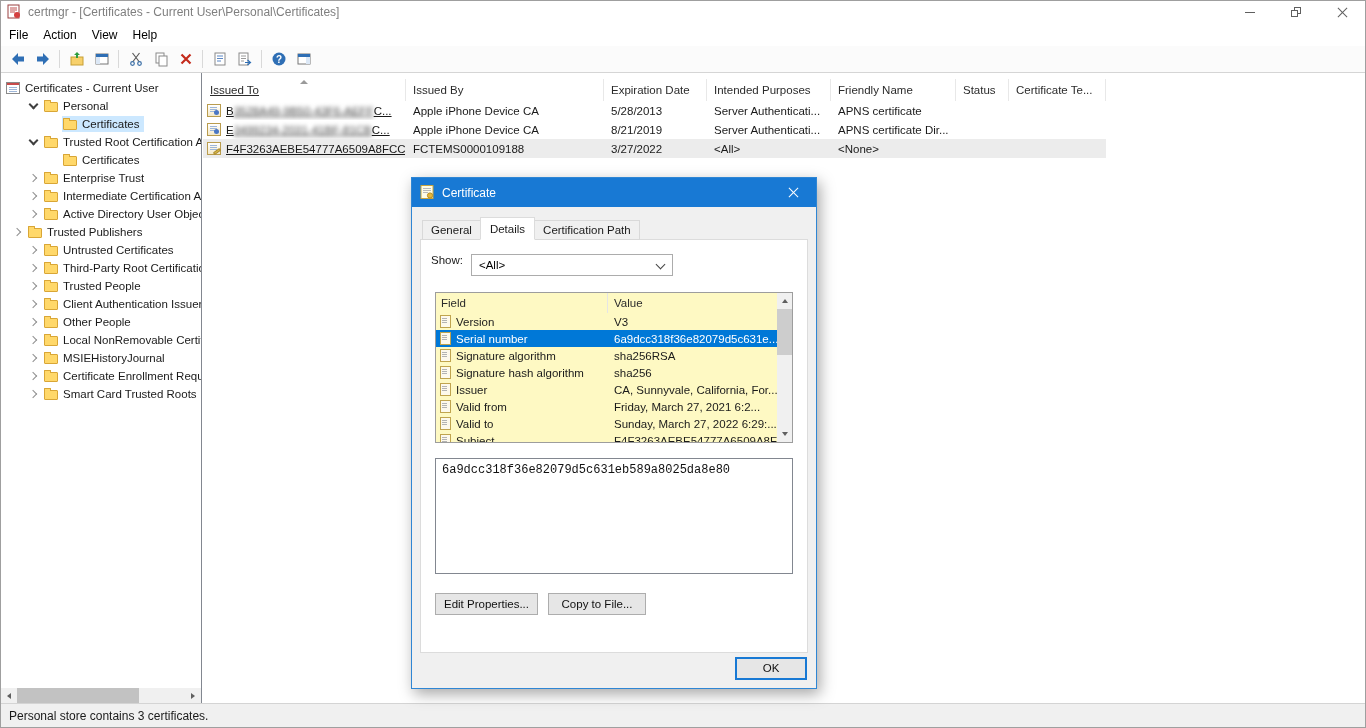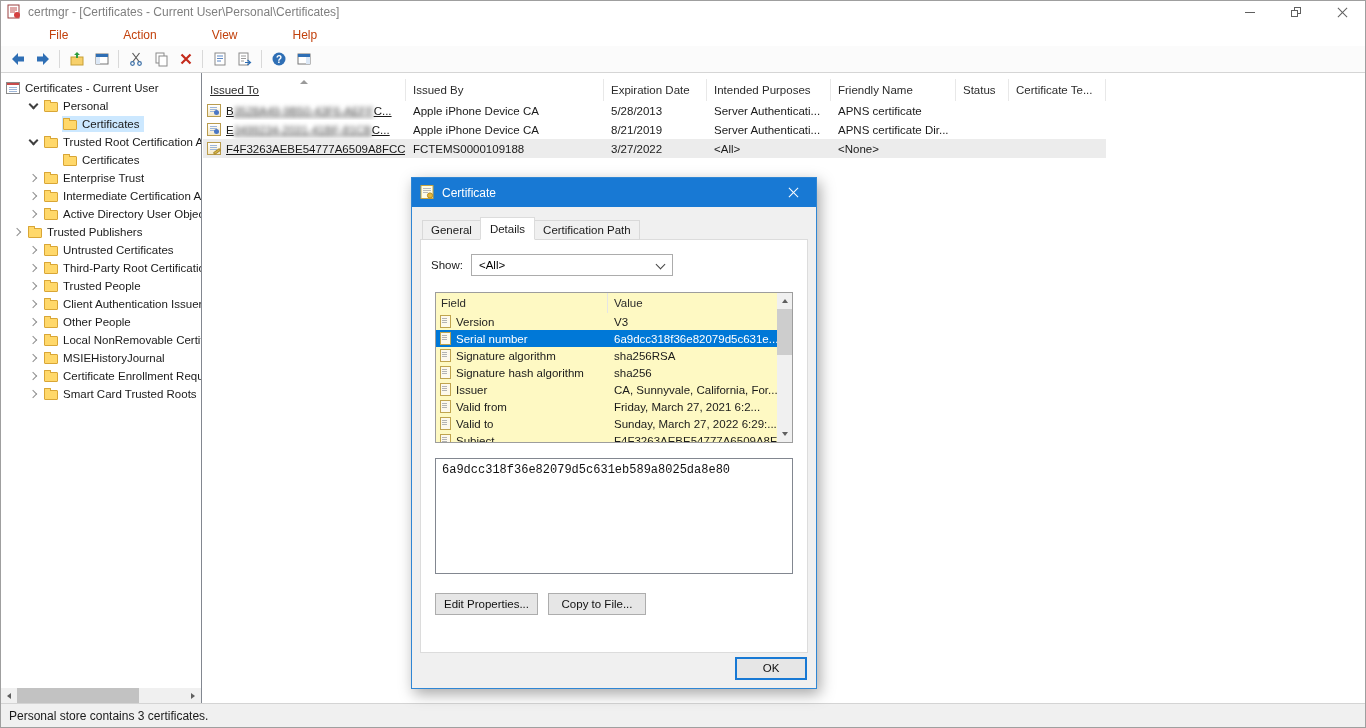--- a/index.html
+++ b/index.html
@@ -16,21 +16,21 @@
   .restore-glyph{position:relative;width:11px;height:11px;}
   .restore-glyph::before{content:"";position:absolute;left:3px;top:0;width:7px;height:7px;border:1px solid #5f5f5f;box-sizing:border-box;}
   .restore-glyph::after{content:"";position:absolute;left:0;top:3px;width:7px;height:7px;border:1px solid #5f5f5f;background:#fff;box-sizing:border-box;}
   .x-glyph{position:relative;width:11px;height:11px;}
   .x-glyph::before,.x-glyph::after{content:"";position:absolute;left:-1px;top:5px;width:13px;height:1px;background:#5f5f5f;}
   .x-glyph::before{transform:rotate(45deg);} .x-glyph::after{transform:rotate(-45deg);}
   .x-glyph.white::before,.x-glyph.white::after{background:#fff;}
 
   
   .menubar{height:23px;display:flex;align-items:center;background:#fff;padding-left:8px;}
-  .menu-item{font-size:12px;color:#c2410c;padding:3px 9px 3px 0;margin-right:6px;margin-left:40px;}
+  .menu-item{font-size:12px;color:#000000;padding:3px 9px 3px 0;margin-right:6px;}
   .toolbar{height:27px;display:flex;align-items:center;background:#fbfbfb;border-bottom:1px solid #d5d5d5;padding-left:4px;box-sizing:border-box;}
   .tbtn{width:25px;height:23px;display:flex;align-items:center;justify-content:center;flex:none;}
   .tsep{width:1px;height:18px;background:#d9d9d9;margin:0 4px;flex:none;}
 
   
   .main{position:absolute;top:72px;bottom:24px;left:0;right:0;}
   .tree-panel{position:absolute;left:0;top:0;bottom:0;width:201px;border-right:1px solid #828790;
     background:#fff;padding-top:6px;box-sizing:border-box;overflow:hidden;}
   .tree-item{height:18px;display:flex;align-items:center;font-size:11.5px;color:#1a1a1a;white-space:nowrap;}
   .chev{width:19px;height:18px;display:flex;align-items:center;justify-content:center;flex:none;}
@@ -78,21 +78,21 @@
   .dlg-titlebar{height:29px;background:#1879d4;display:flex;align-items:center;padding-left:8px;}
   .dlg-icon{width:15px;height:15px;margin-right:7px;flex:none;}
   .dlg-title{color:#fff;font-size:12px;}
   .dlg-close{margin-left:auto;width:45px;height:29px;display:flex;align-items:center;justify-content:center;}
   .dlg-body{padding:10px 8px 0;}
   .tabs{display:flex;align-items:flex-end;margin-bottom:-1px;position:relative;z-index:2;padding-left:2px;}
   .tab{font-size:11.5px;color:#1a1a1a;padding:3px 8px;background:#f0f0f0;border:1px solid #d9d9d9;margin-right:-1px;box-sizing:border-box;}
   .tab.active{background:#fff;border-color:#dcdcdc;border-bottom:1px solid #fff;padding:5px 9px 4px;z-index:3;}
   .tabpage{background:#fff;border:1px solid #dcdcdc;height:414px;position:relative;box-sizing:border-box;}
 
-  .show-row{display:flex;align-items:center;margin:14px 0 0 10px;}
+  .show-row{display:flex;margin:14px 0 0 10px;}
   .show-label{font-size:11.5px;color:#1a1a1a;}
   .combo{width:202px;height:22px;box-sizing:border-box;border:1px solid #acacac;background:#fff;
     display:flex;align-items:center;padding:0 7px;font-size:11.5px;margin-left:8px;position:relative;}
   .combo-chev{position:absolute;right:8px;top:6px;width:6px;height:6px;border-right:1px solid #444;border-bottom:1px solid #444;transform:rotate(45deg);}
 
   .listbox{margin:16px 14px 0;height:151px;border:1px solid #9d9d9d;position:relative;overflow:hidden;background:#fef9c3;box-sizing:border-box;}
   .lbx-header{display:flex;height:20px;margin-right:15px;font-size:11.5px;color:#2b2b2b;}
   .lbx-h{height:100%;display:flex;align-items:center;box-sizing:border-box;}
   .lbx-h.c-field{width:172px;padding-left:5px;border-right:1px solid #e5e5e5;}
   .lbx-h.c-value{flex:1;padding-left:6px;}

